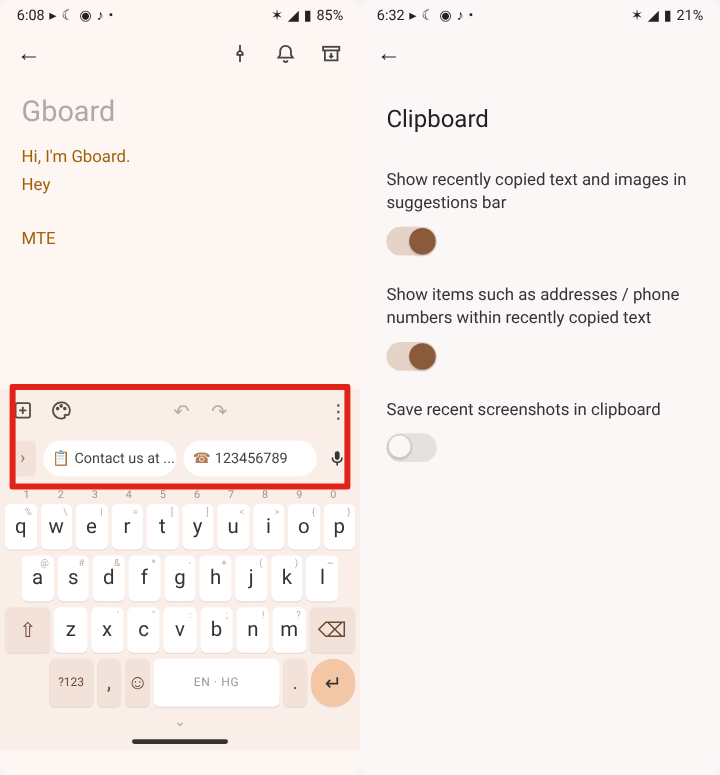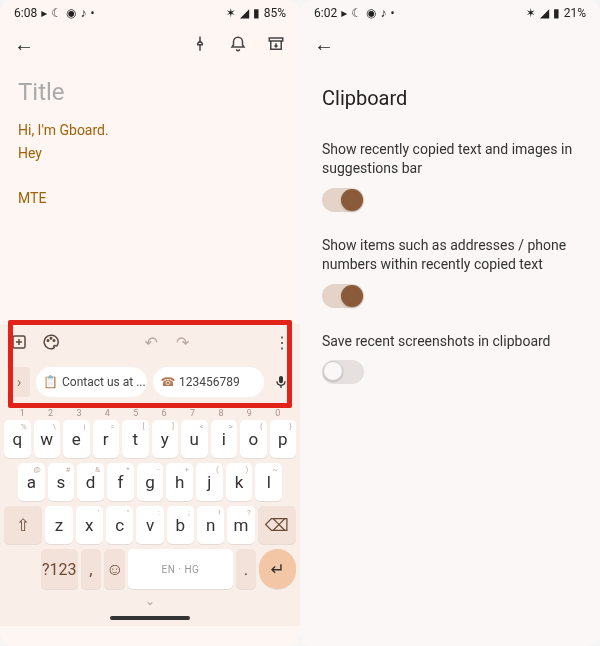--- a/index.html
+++ b/index.html
@@ -92,21 +92,21 @@
           </span>
         <span class="icon-btn">
             <svg width="18" height="18" viewBox="0 0 24 24" fill="none" stroke="currentColor" stroke-width="2">
               <rect x="3" y="4" width="18" height="4"></rect>
               <path d="M5 8v11h14V8M12 11v5m-2-2l2 2 2-2"></path>
             </svg>
           </span>
       </div>
     </div>
     <div class="title-area">
-      <div class="title-placeholder">Title</div>
+      <div class="title-placeholder">Gboard</div>
     </div>
     <div class="body-text">
       <p>Hi, I'm Gboard.</p>
       <p>Hey</p>
       <p class="mte">MTE</p>
     </div>
 
     <div class="kb-wrap">
       <div class="red-box"></div>
       <div class="kb-toolbar">
@@ -266,41 +266,41 @@
               <span class="hint">!</span>
               <span>n</span>
             </div>
           <div class="key">
               <span class="hint">?</span>
               <span>m</span>
             </div>
           <div class="key special wide">⌫</div>
         </div>
         <div class="krow bottom">
-          <div class="key special wide" style="font-size:16px;margin-left:37px;">
+          <div class="key special wide" style="font-size:10px;margin-left:37px;">
               <span>?123</span>
             </div>
           <div class="key special" style="flex:0.8;">,</div>
           <div class="key special" style="flex:0.8;">☺</div>
           <div class="key space">
               <span>EN · HG</span>
             </div>
           <div class="key special" style="flex:0.8;">.</div>
           <div class="key accent wide" style="border-radius:20px;">↵</div>
         </div>
         <div class="kb-collapse">⌄</div>
         <div class="nav-handle"></div>
       </div>
     </div>
   </div>
 
   <div class="phone right">
     <div class="statusbar">
       <div class="sb-left">
-        <span>6:02</span>
+        <span>6:32</span>
         <span>▸</span>
         <span>☾</span>
         <span>◉</span>
         <span>♪</span>
         <span>•</span>
       </div>
       <div class="sb-right">
         <span>✶</span>
         <span>◢</span>
         <span>▮</span>

